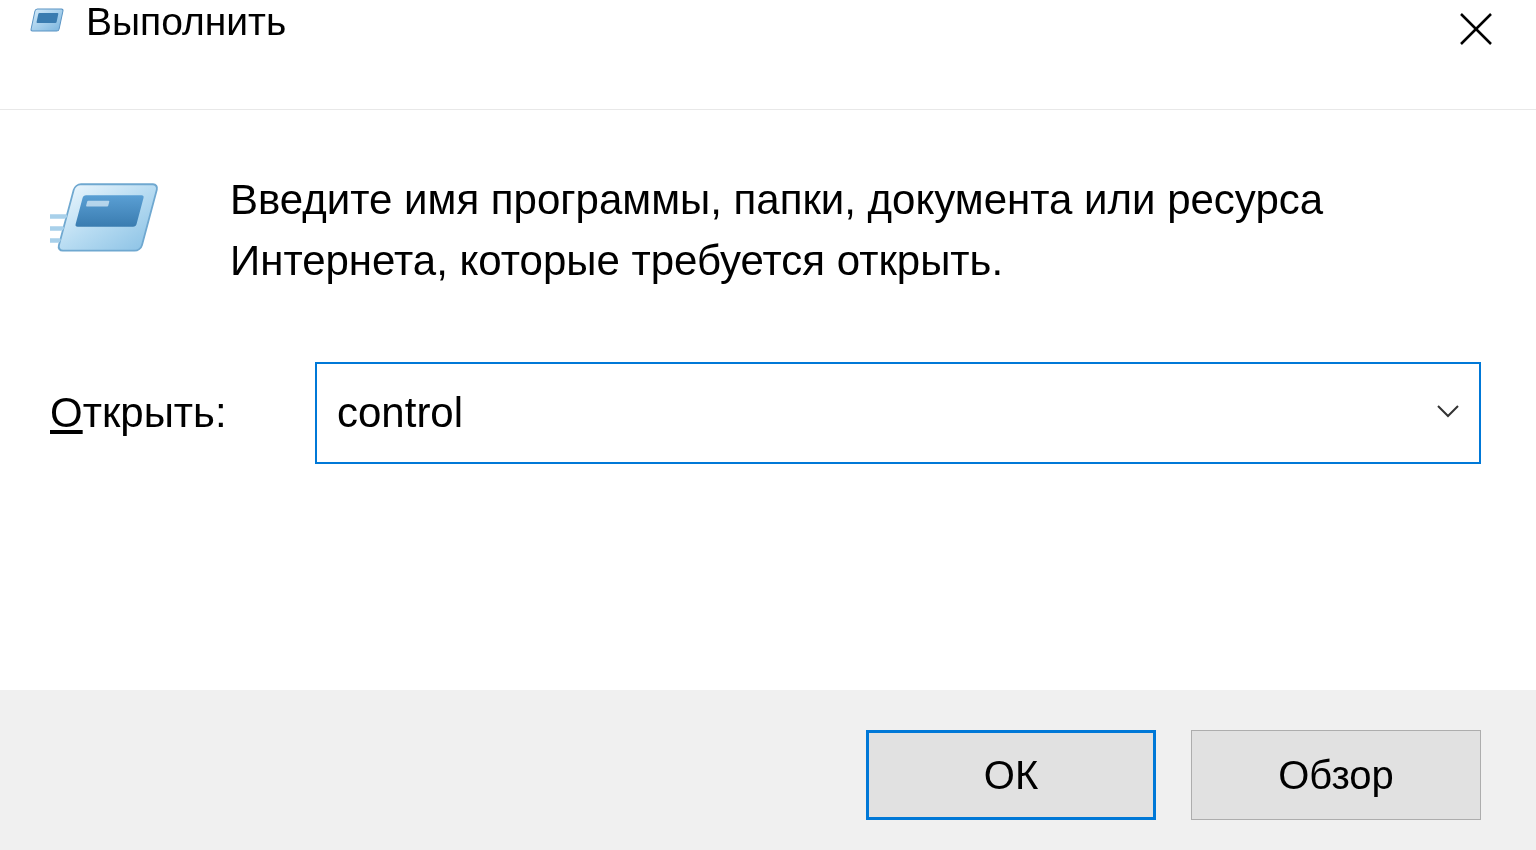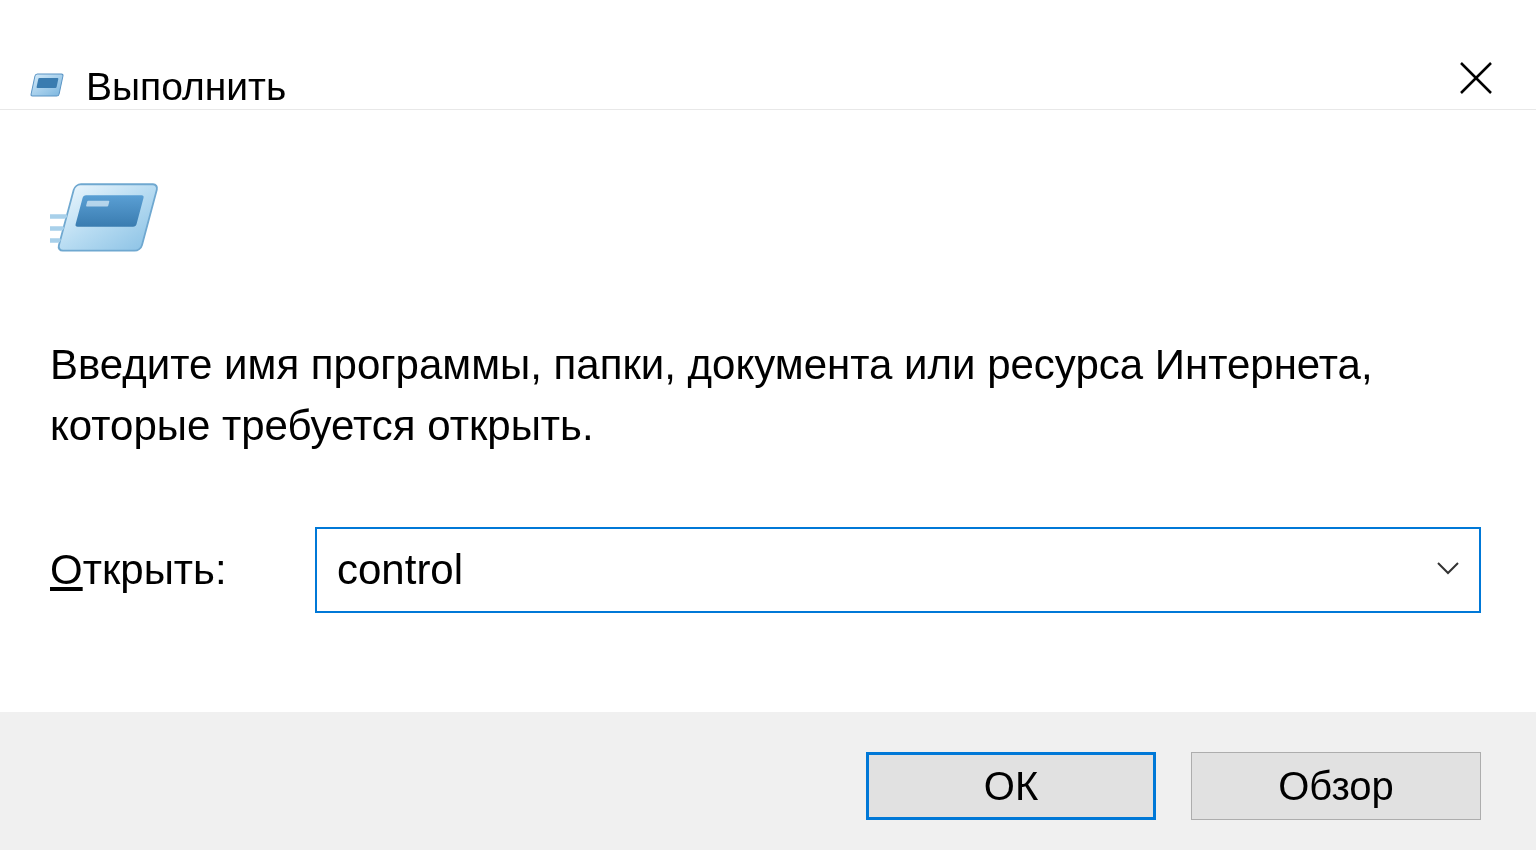--- a/index.html
+++ b/index.html
@@ -16,21 +16,21 @@
     }
     .window {
       width: 100%;
       height: 100%;
       display: flex;
       flex-direction: column;
     }
     .titlebar {
       height: 110px;
       display: flex;
-      align-items: flex-end;
+      align-items: flex-start;
       justify-content: space-between;
       padding: 0 30px 0 28px;
       border-bottom: 1px solid #e8e8e8;
       background: #ffffff;
     }
     .titlebar-left {
       display: flex;
       align-items: center;
       gap: 20px;
     }
@@ -63,21 +63,20 @@
       padding: 60px 50px 40px 50px;
       display: flex;
       flex-direction: column;
     }
     .info-row {
       display: flex;
       align-items: flex-start;
       gap: 60px;
       margin-bottom: 70px;
       padding-left: 0px;
-      flex-direction: column;
     }
     .run-icon {
       width: 120px;
       height: 100px;
       flex-shrink: 0;
       margin-top: 5px;
     }
     .description {
       font-size: 42px;
       color: #000000;
@@ -100,21 +99,21 @@
       text-decoration: underline;
     }
     .combobox {
       flex: 1;
       position: relative;
       display: flex;
       align-items: center;
     }
     .combobox-input {
       width: 100%;
-      height: 86px;
+      height: 102px;
       border: 2px solid #0078d7;
       padding: 0 60px 0 20px;
       font-size: 42px;
       font-family: inherit;
       outline: none;
       background: #ffffff;
       color: #000;
     }
     .combobox-chevron {
       position: absolute;
@@ -129,21 +128,21 @@
     }
     .button-bar {
       background: #f0f0f0;
       padding: 40px 55px 30px 55px;
       display: flex;
       justify-content: flex-end;
       gap: 35px;
     }
     .button {
       width: 290px;
-      height: 68px;
+      height: 90px;
       font-size: 40px;
       font-family: inherit;
       background: #e1e1e1;
       border: 1px solid #adadad;
       cursor: pointer;
       color: #000;
     }
     .button.primary {
       border: 3px solid #0078d7;
       background: #e1e1e1;

